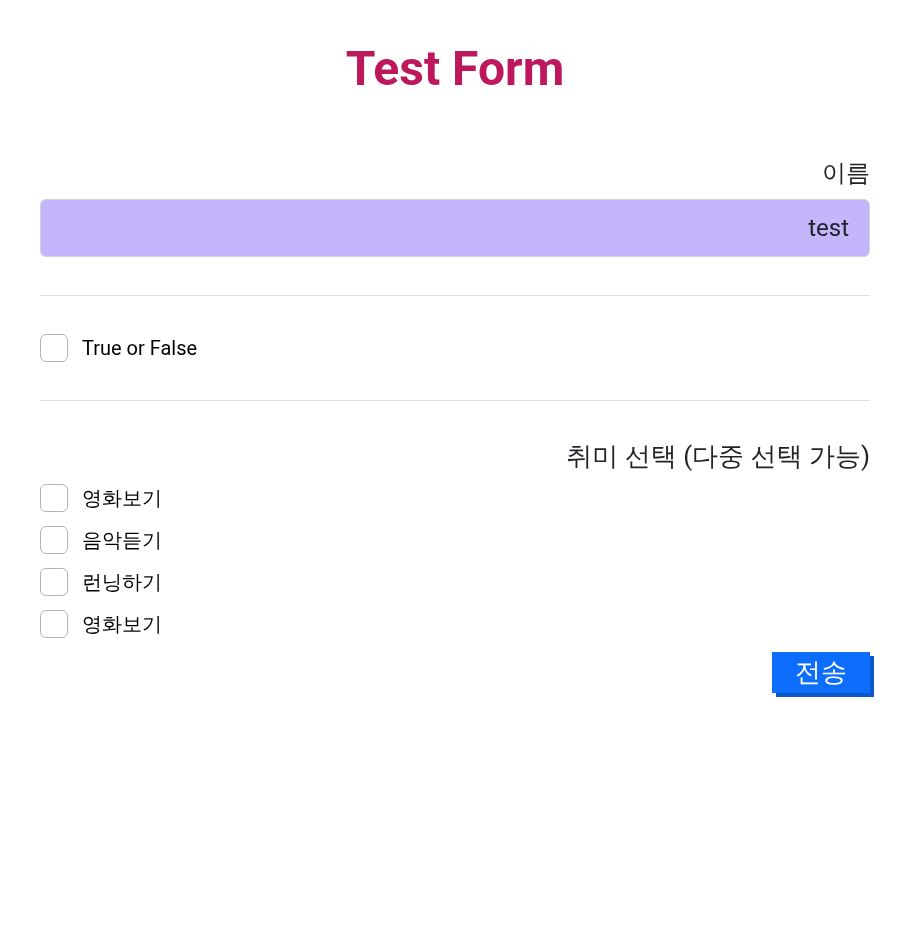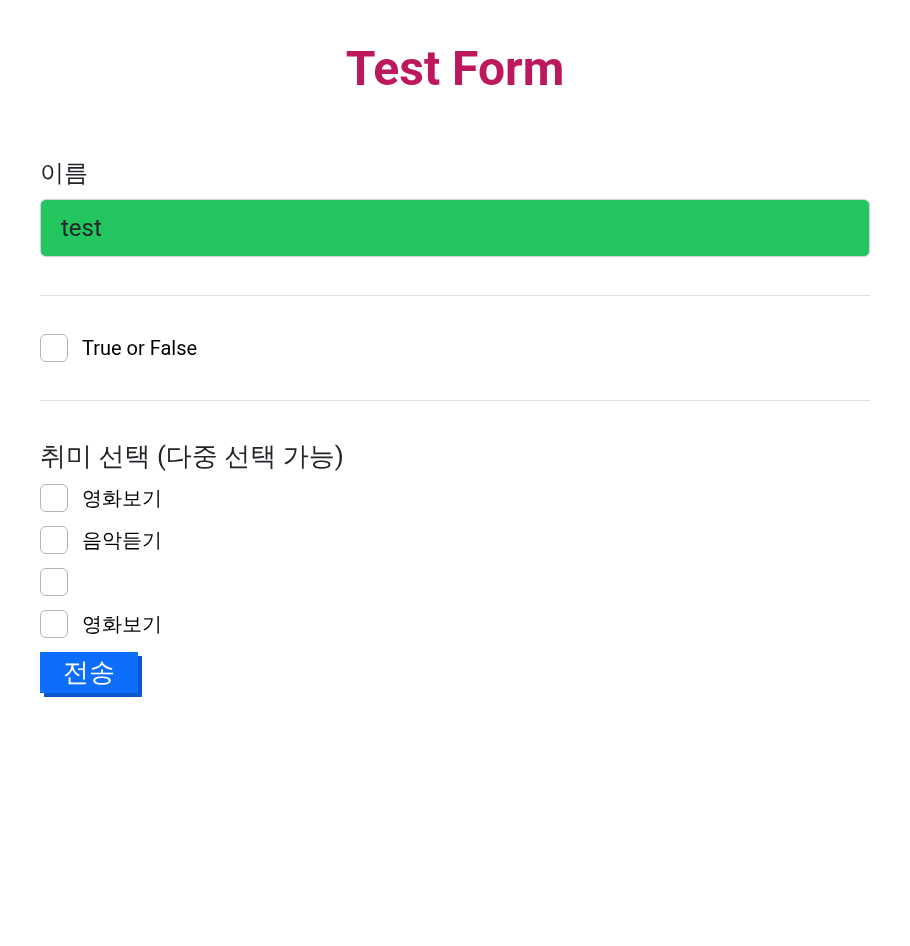--- a/index.html
+++ b/index.html
@@ -1,18 +1,19 @@
 <!DOCTYPE html>
 <html><head>
   <meta charset="utf-8">
   <style>
     * {
       box-sizing: border-box;
       margin: 0;
       padding: 0;
+      text-align: right;
     }
     body {
       font-family: -apple-system, BlinkMacSystemFont, "Segoe UI", Roboto, Helvetica, Arial, sans-serif;
       background: #ffffff;
       padding: 40px;
       width: 910px;
       color: #212529;
     }
     h1 {
       font-size: 48px;
@@ -29,21 +30,21 @@
       font-size: 24px;
       color: #212529;
       margin-bottom: 10px;
     }
     .form-control {
       width: 100%;
       padding: 14px 20px;
       font-size: 24px;
       border: 1px solid #ced4da;
       border-radius: 6px;
-      background: #22c55e;
+      background: #c4b5fd;
       color: #212529;
       font-family: inherit;
     }
     hr {
       border: none;
       border-top: 1px solid #dee2e6;
       margin: 38px 0;
     }
     .checkbox-row {
       display: flex;
@@ -122,20 +123,21 @@
     <div class="checkbox-row">
       <input type="checkbox" class="form-check-input" style="">
       <label class="form-check-label">영화보기</label>
     </div>
     <div class="checkbox-row">
       <input type="checkbox" class="form-check-input" style="">
       <label class="form-check-label">음악듣기</label>
     </div>
     <div class="checkbox-row">
       <input type="checkbox" class="form-check-input" style="">
+      <label class="form-check-label">런닝하기</label>
     </div>
     <div class="checkbox-row">
       <input type="checkbox" class="form-check-input" style="">
       <label class="form-check-label">영화보기</label>
     </div>
   </div>
   <button class="btn-primary">전송</button>
 </div>
 
 </body></html>

